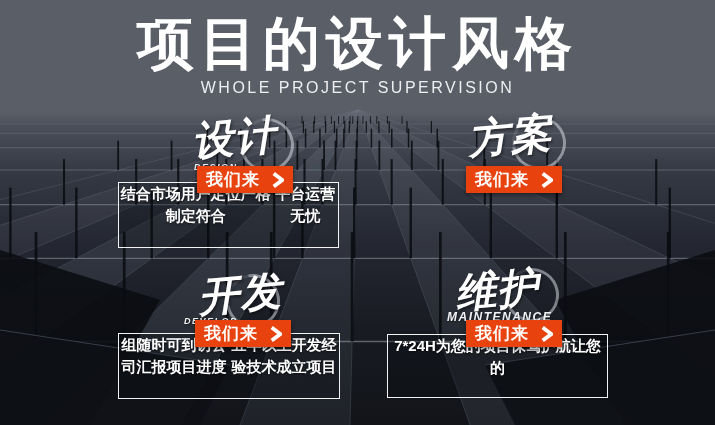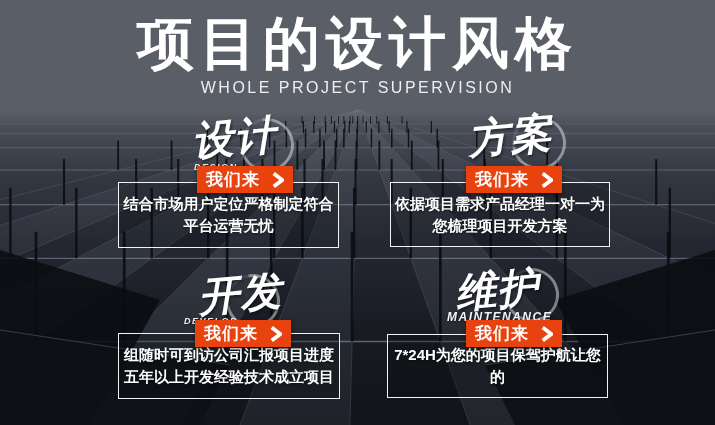--- a/index.html
+++ b/index.html
@@ -28,21 +28,21 @@
     letter-spacing:1.5px;text-shadow:1px 1px 2px rgba(0,0,0,.5);white-space:nowrap;}
 
   .badge{position:absolute;height:27px;background:var(--accent);color:#fff;
     display:flex;align-items:center;justify-content:center;gap:12px;padding:0 9px;
     font-size:17px;font-weight:800;letter-spacing:1px;cursor:pointer;
     box-shadow:0 2px 4px rgba(0,0,0,.45);z-index:3;white-space:nowrap;}
   .chev{width:12px;height:16px;display:block;}
 
   .desc{position:absolute;border:1px solid #f2f3f5;background:rgba(8,10,14,.28);
     color:#fff;font-size:15px;font-weight:700;line-height:22px;text-align:center;
-    display:flex;flex-direction:column;justify-content:center;z-index:2;
+    display:flex;justify-content:center;z-index:2;
     text-shadow:0 1px 2px rgba(0,0,0,.5);}
 
   
   .s1 .hdr{left:190px;top:116px;}
   .s1 .ring{left:50px;top:2px;}
   .s1 .cn{left:2px;top:2px;}
   .s1 .en{left:4px;top:46px;}
   .s1 .badge{left:197px;top:166px;}
   .s1 .desc{left:118px;top:182px;width:221px;height:66px;}
 
@@ -224,24 +224,20 @@
       <span class="ring"></span>
       <span class="cn">方案</span>
       <span class="en">PLAN</span>
     </div>
     <div class="badge">
       <span>我们来</span>
       <svg class="chev" viewBox="0 0 14 18">
         <path d="M2 1.5 L12 9 L2 16.5" fill="none" stroke="#ffffff" stroke-width="4.5"></path>
       </svg>
     </div>
-    <div class="desc">
-      <div>依据项目需求产品经理一对一为</div>
-      <div>您梳理项目开发方案</div>
-    </div>
   </section>
 
   <section class="quad s3">
     <div class="hdr">
       <span class="ring"></span>
       <span class="cn">开发</span>
       <span class="en">DEVELOP</span>
     </div>
     <div class="badge">
       <span>我们来</span>

